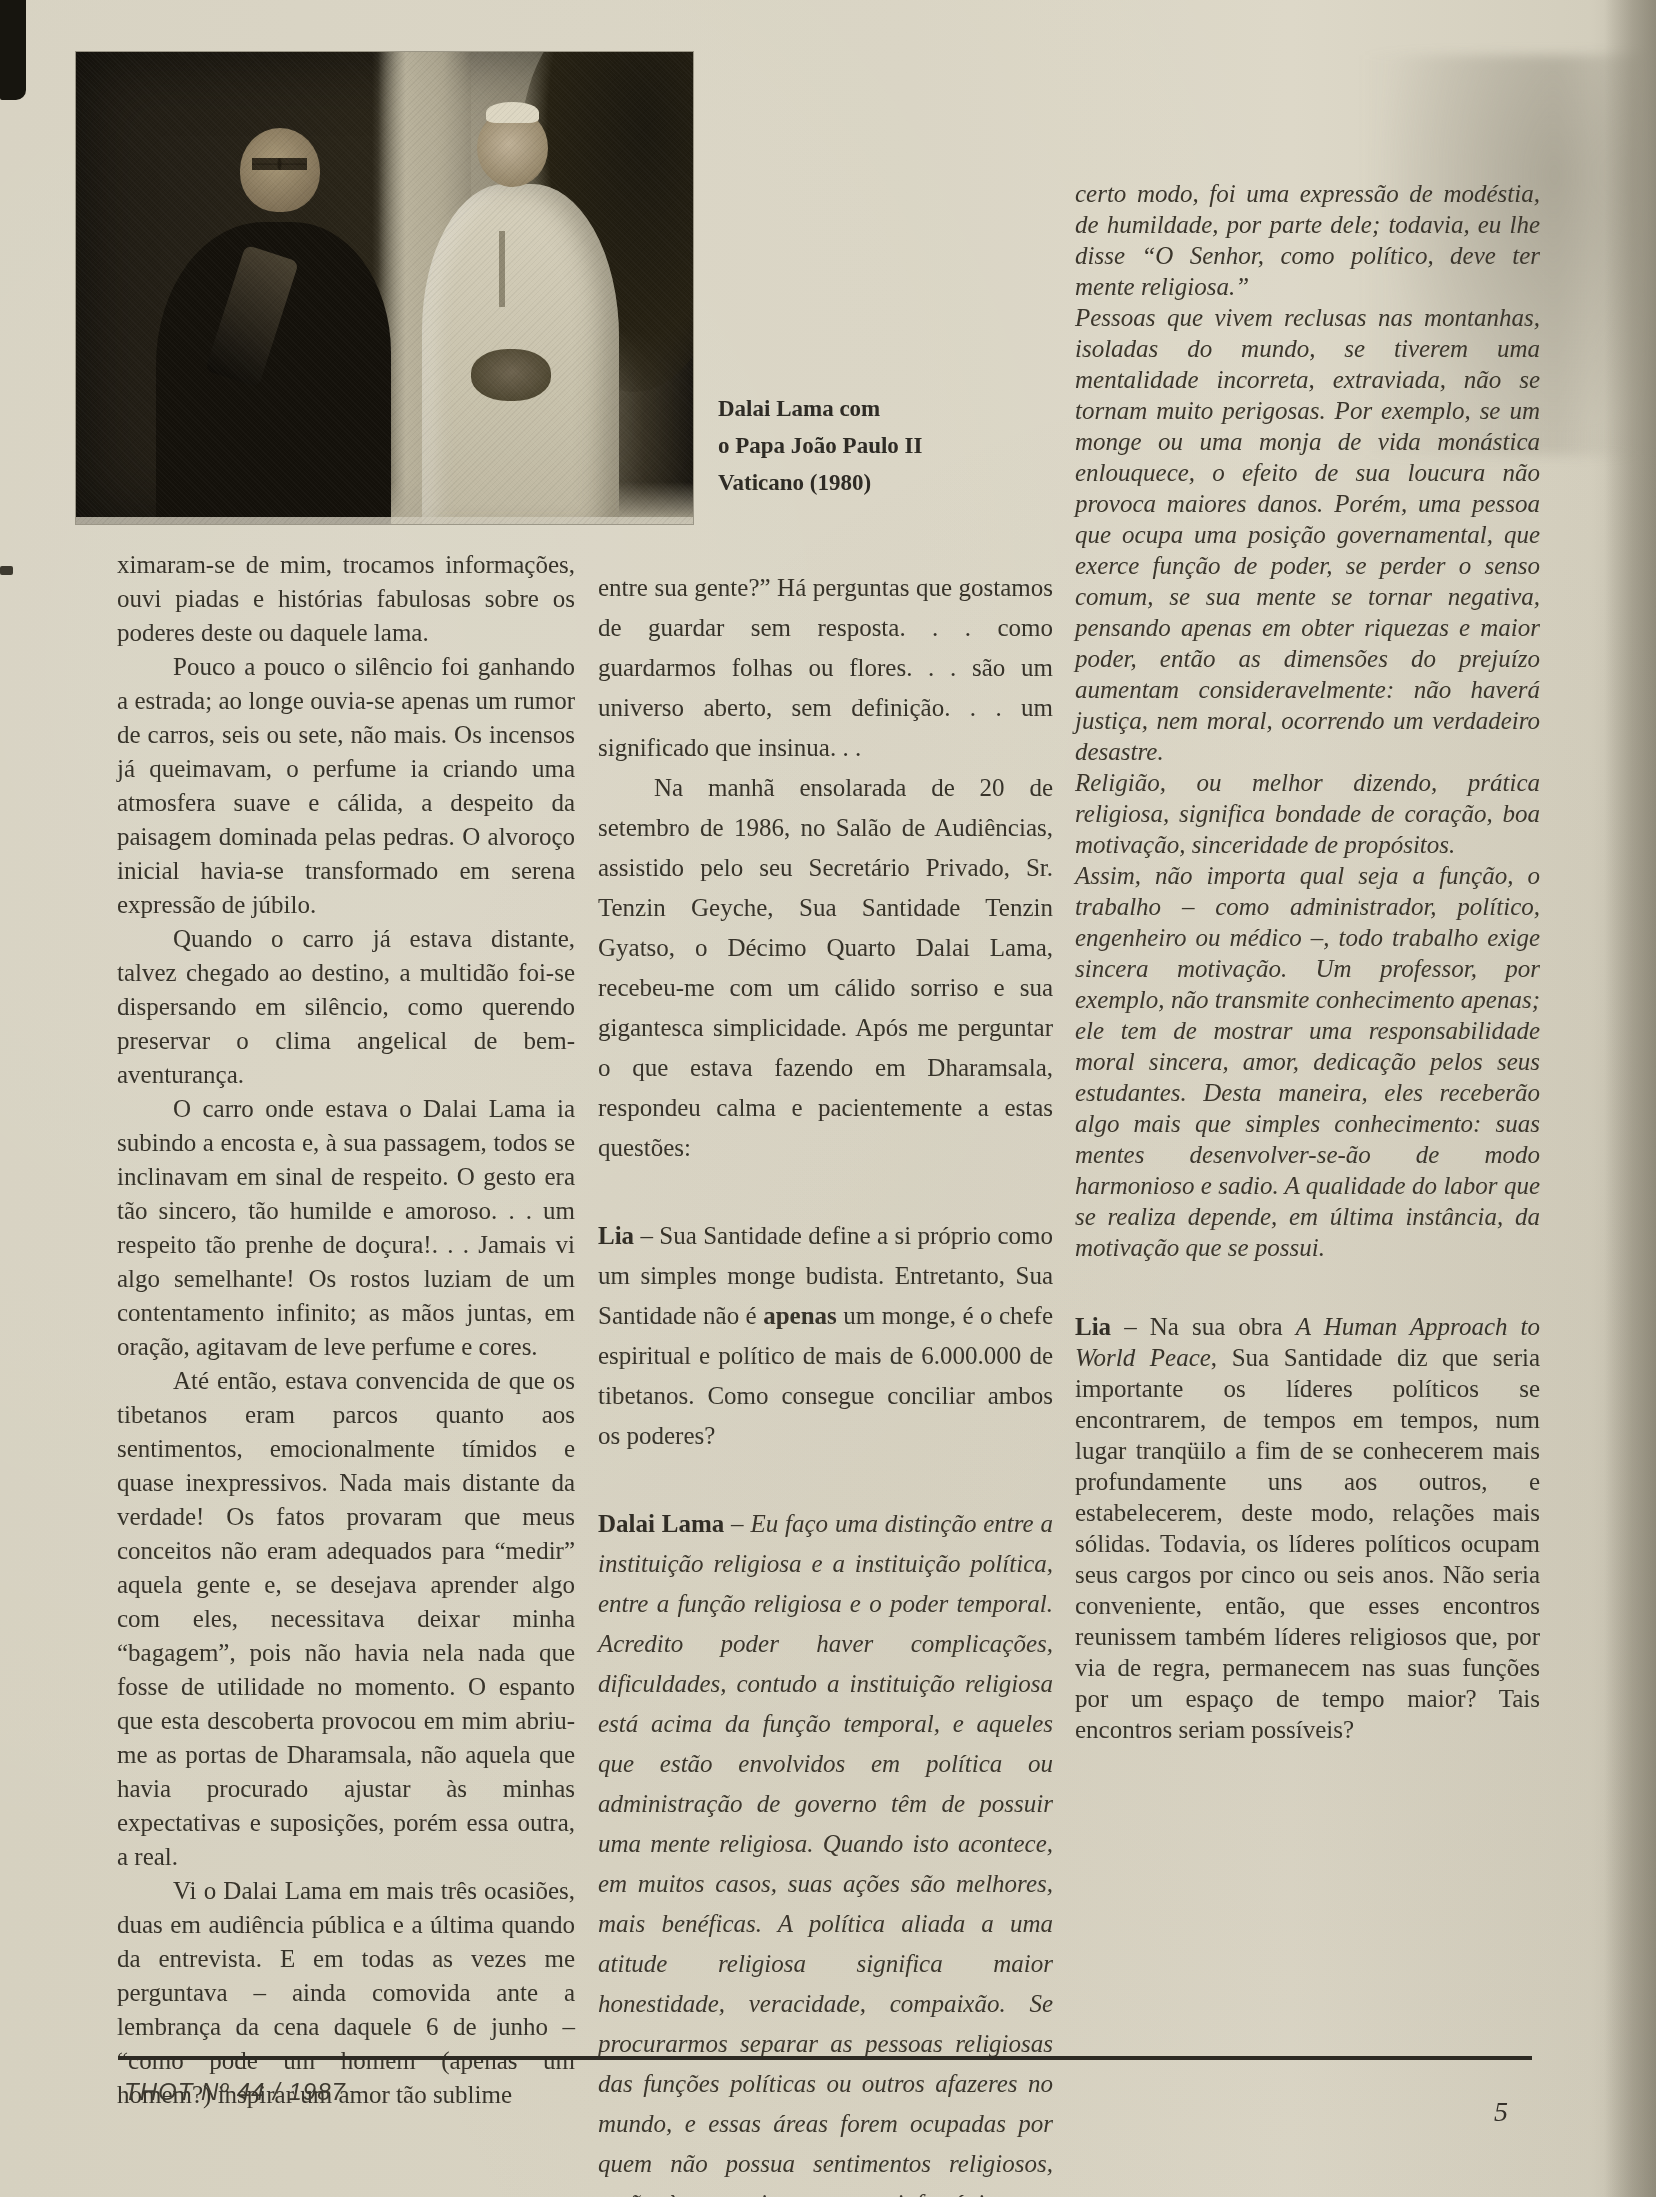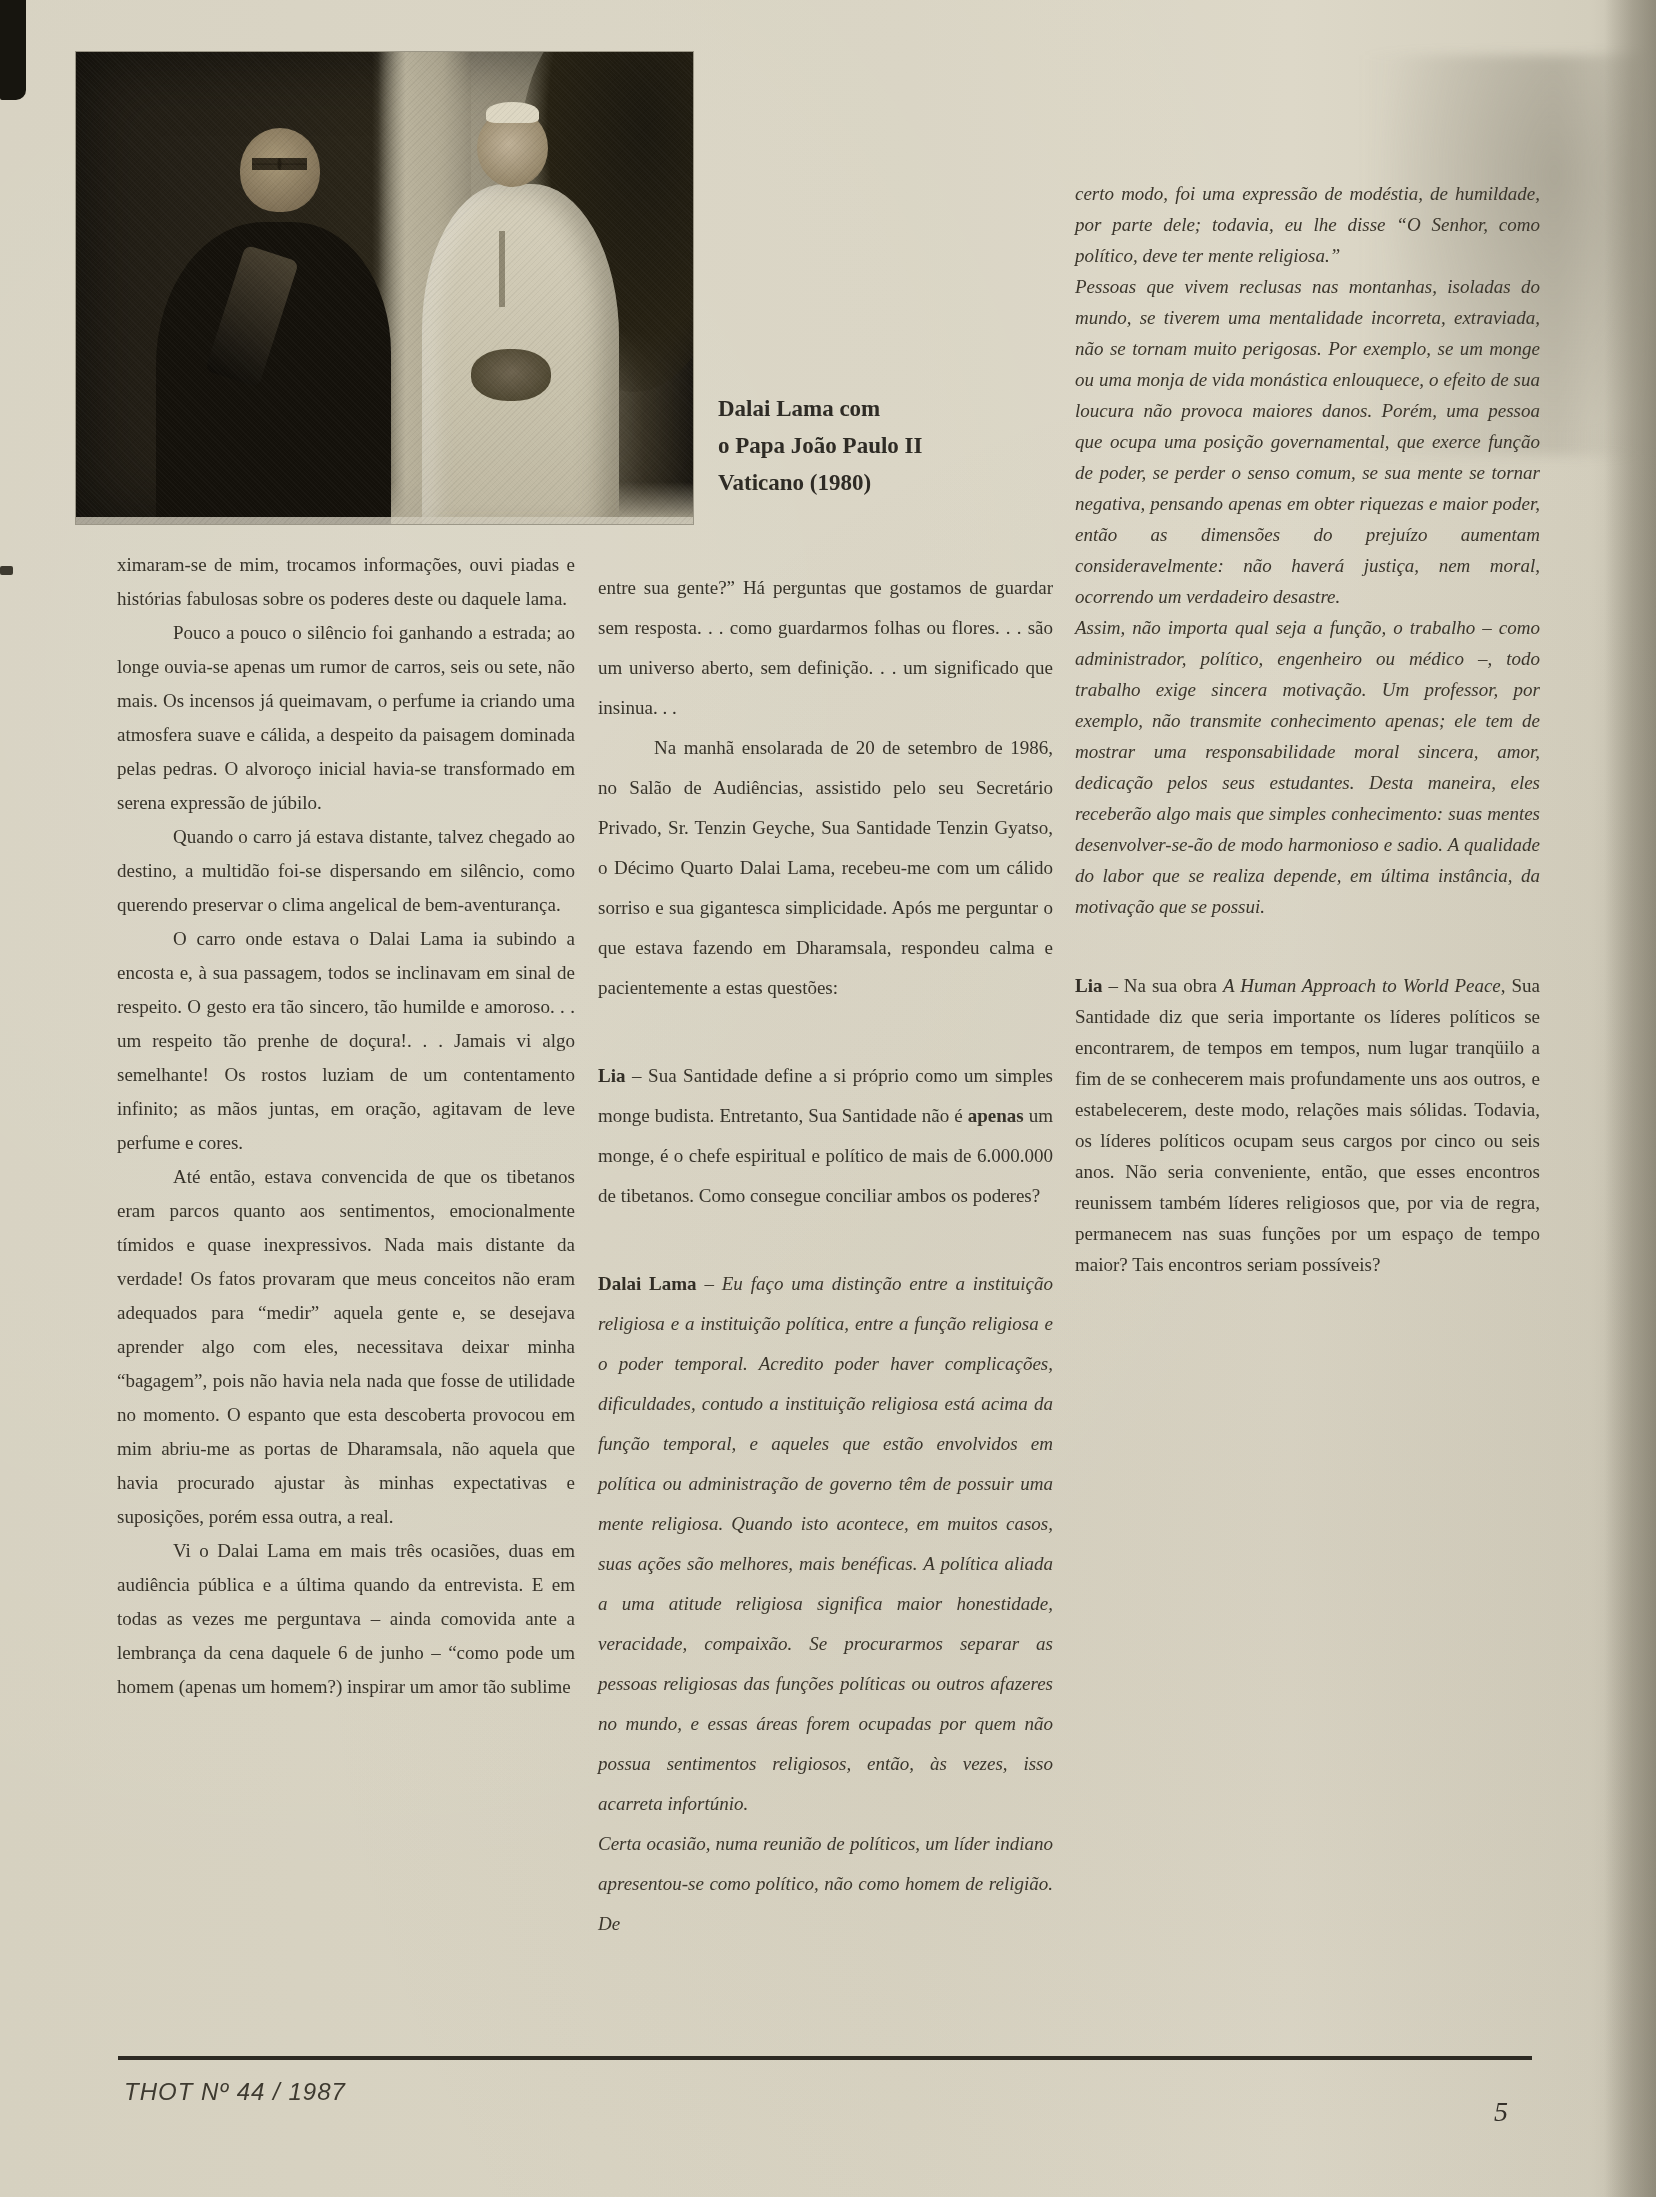--- a/index.html
+++ b/index.html
@@ -51,21 +51,21 @@
   .ph-grain{position:absolute;inset:0;pointer-events:none;opacity:.5;
     background:
       repeating-linear-gradient(45deg, rgba(255,255,255,.05) 0 1px, transparent 1px 3px),
       repeating-linear-gradient(135deg, rgba(0,0,0,.09) 0 1px, transparent 1px 4px);}
   .ph-bottom-strip{position:absolute;left:0;bottom:0;width:100%;height:7px;background:#cfcaba;opacity:.8;}
 
   
   .caption{position:absolute;left:718px;top:390px;width:320px;font-weight:bold;font-size:23px;line-height:37px;color:#2e2b25;}
 
   
-  .column{position:absolute;text-align:justify;font-size:19px;color:#37332a;
+  .column{position:absolute;text-align:justify;font-size:25px;color:#37332a;
     text-justify:inter-word;hyphens:auto;-webkit-hyphens:auto;}
   .col-left{left:117px;top:548px;width:458px;line-height:34px;}
   .col-mid{left:598px;top:568px;width:455px;line-height:40px;}
   .col-right{left:1075px;top:178px;width:465px;line-height:31px;}
   .para{margin:0;}
   .para.indent{text-indent:56px;}
   .para.italic{font-style:italic;color:#3b362c;}
   .para.spaced{margin-top:48px;}
   .speaker{font-weight:bold;font-style:normal;color:#322e26;}
 
@@ -119,20 +119,21 @@
   <div class="column col-mid">
       <p class="para">entre sua gente?” Há perguntas que gostamos de guardar sem resposta. . . como guardarmos folhas ou flores. . . são um universo aberto, sem definição. . . um significado que insinua. . .</p>
       <p class="para indent">Na manhã ensolarada de 20 de setembro de 1986, no Salão de Audiências, assistido pelo seu Secretário Privado, Sr. Tenzin Geyche, Sua Santidade Tenzin Gyatso, o Décimo Quarto Dalai Lama, recebeu-me com um cálido sorriso e sua gigantesca simplicidade. Após me perguntar o que estava fazendo em Dharamsala, respondeu calma e pacientemente a estas questões:</p>
       <p class="para spaced"><span class="speaker">Lia</span> – Sua Santidade define a si próprio como um simples monge budista. Entretanto, Sua Santidade não é <b>apenas</b> um monge, é o chefe espiritual e político de mais de 6.000.000 de tibetanos. Como consegue conciliar ambos os poderes?</p>
       <p class="para italic spaced"><span class="speaker">Dalai Lama</span> – Eu faço uma distinção entre a instituição religiosa e a instituição política, entre a função religiosa e o poder temporal. Acredito poder haver complicações, dificuldades, contudo a instituição religiosa está acima da função temporal, e aqueles que estão envolvidos em política ou administração de governo têm de possuir uma mente religiosa. Quando isto acontece, em muitos casos, suas ações são melhores, mais benéficas. A política aliada a uma atitude religiosa significa maior honestidade, veracidade, compaixão. Se procurarmos separar as pessoas religiosas das funções políticas ou outros afazeres no mundo, e essas áreas forem ocupadas por quem não possua sentimentos religiosos, então, às vezes, isso acarreta infortúnio.</p>
       <p class="para italic">Certa ocasião, numa reunião de políticos, um líder indiano apresentou-se como político, não como homem de religião. De</p>
     </div>
   <div class="column col-right">
       <p class="para italic">certo modo, foi uma expressão de modéstia, de humildade, por parte dele; todavia, eu lhe disse “O Senhor, como político, deve ter mente religiosa.”</p>
       <p class="para italic">Pessoas que vivem reclusas nas montanhas, isoladas do mundo, se tiverem uma mentalidade incorreta, extraviada, não se tornam muito perigosas. Por exemplo, se um monge ou uma monja de vida monástica enlouquece, o efeito de sua loucura não provoca maiores danos. Porém, uma pessoa que ocupa uma posição governamental, que exerce função de poder, se perder o senso comum, se sua mente se tornar negativa, pensando apenas em obter riquezas e maior poder, então as dimensões do prejuízo aumentam consideravelmente: não haverá justiça, nem moral, ocorrendo um verdadeiro desastre.</p>
+      <p class="para italic">Religião, ou melhor dizendo, prática religiosa, significa bondade de coração, boa motivação, sinceridade de propósitos.</p>
       <p class="para italic">Assim, não importa qual seja a função, o trabalho – como administrador, político, engenheiro ou médico –, todo trabalho exige sincera motivação. Um professor, por exemplo, não transmite conhecimento apenas; ele tem de mostrar uma responsabilidade moral sincera, amor, dedicação pelos seus estudantes. Desta maneira, eles receberão algo mais que simples conhecimento: suas mentes desenvolver-se-ão de modo harmonioso e sadio. A qualidade do labor que se realiza depende, em última instância, da motivação que se possui.</p>
       <p class="para spaced"><span class="speaker">Lia</span> – Na sua obra <i>A Human Approach to World Peace</i>, Sua Santidade diz que seria importante os líderes políticos se encontrarem, de tempos em tempos, num lugar tranqüilo a fim de se conhecerem mais profundamente uns aos outros, e estabelecerem, deste modo, relações mais sólidas. Todavia, os líderes políticos ocupam seus cargos por cinco ou seis anos. Não seria conveniente, então, que esses encontros reunissem também líderes religiosos que, por via de regra, permanecem nas suas funções por um espaço de tempo maior? Tais encontros seriam possíveis?</p>
     </div>
 
   <div class="footer-rule"></div>
   <div class="footer-journal">THOT Nº 44 / 1987</div>
   <div class="page-number">5</div>
 
 </div>
 

